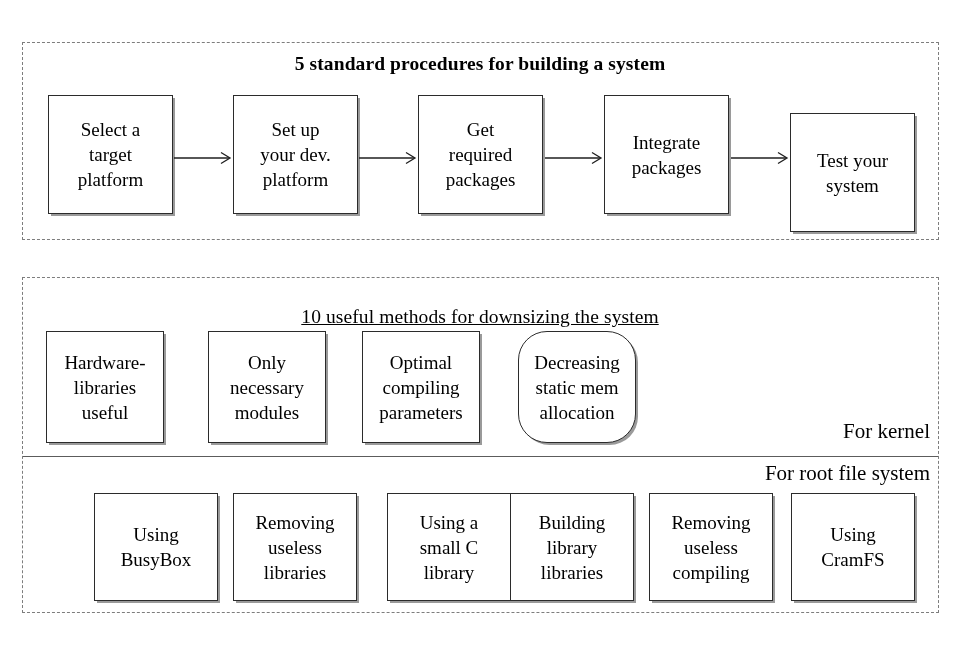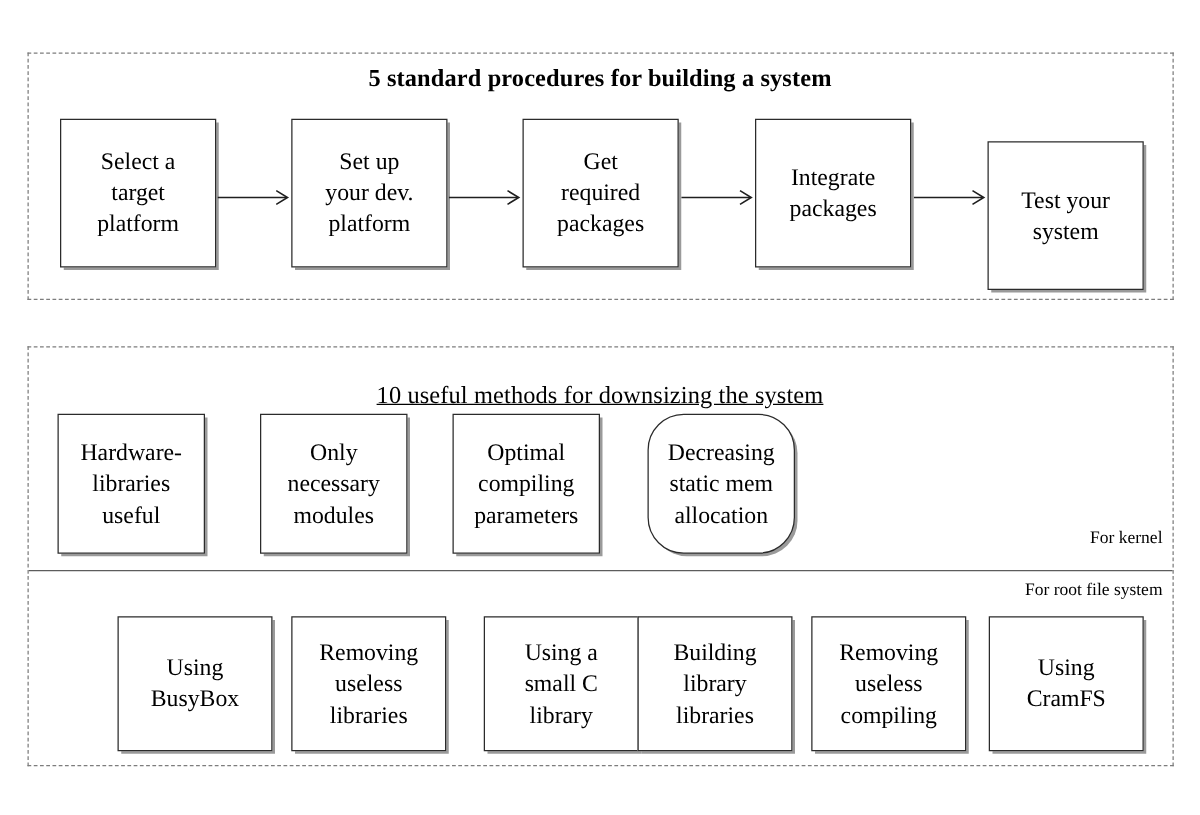--- a/index.html
+++ b/index.html
@@ -118,21 +118,21 @@
   #rootfs-0 { left: 94px; }
   #rootfs-1 { left: 233px; }
   #rootfs-2 { left: 387px; }
   #rootfs-3 { left: 510px; }
   #rootfs-4 { left: 649px; }
   #rootfs-5 { left: 791px; }
 
   
   .group-caption {
     position: absolute;
-    font-size: 14px;
+    font-size: 21px;
     line-height: 24px;
     white-space: nowrap;
     text-align: right;
   }
   #caption-kernel {
     right: 30px;
     top: 419px;
   }
   #caption-rootfs {
     right: 30px;

